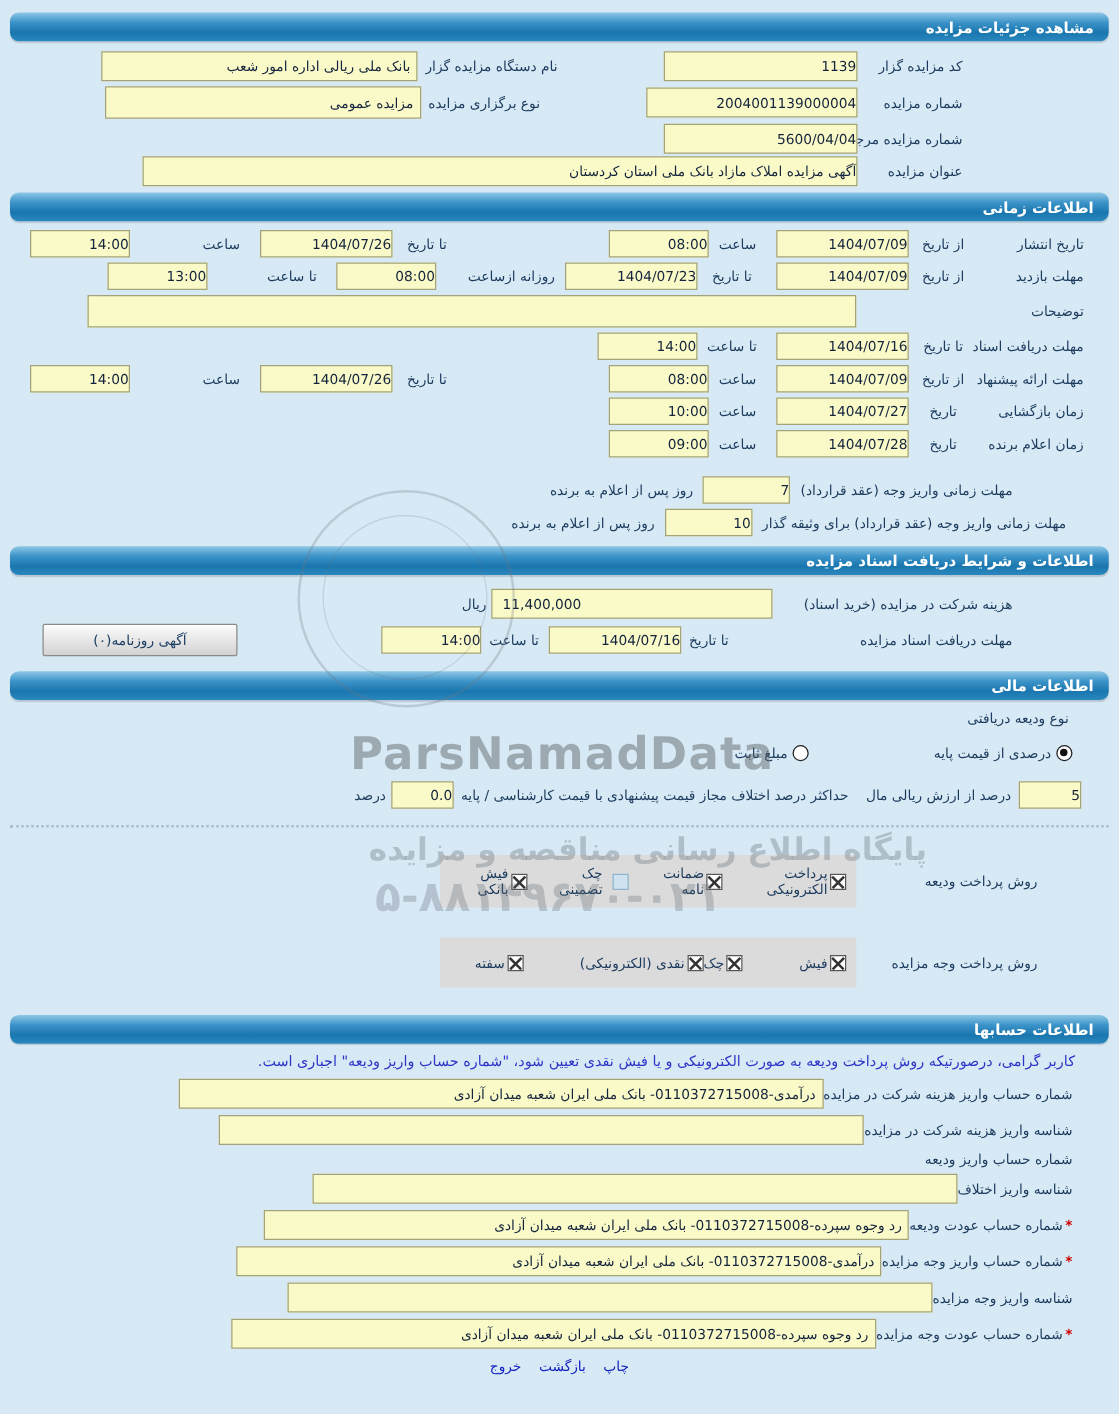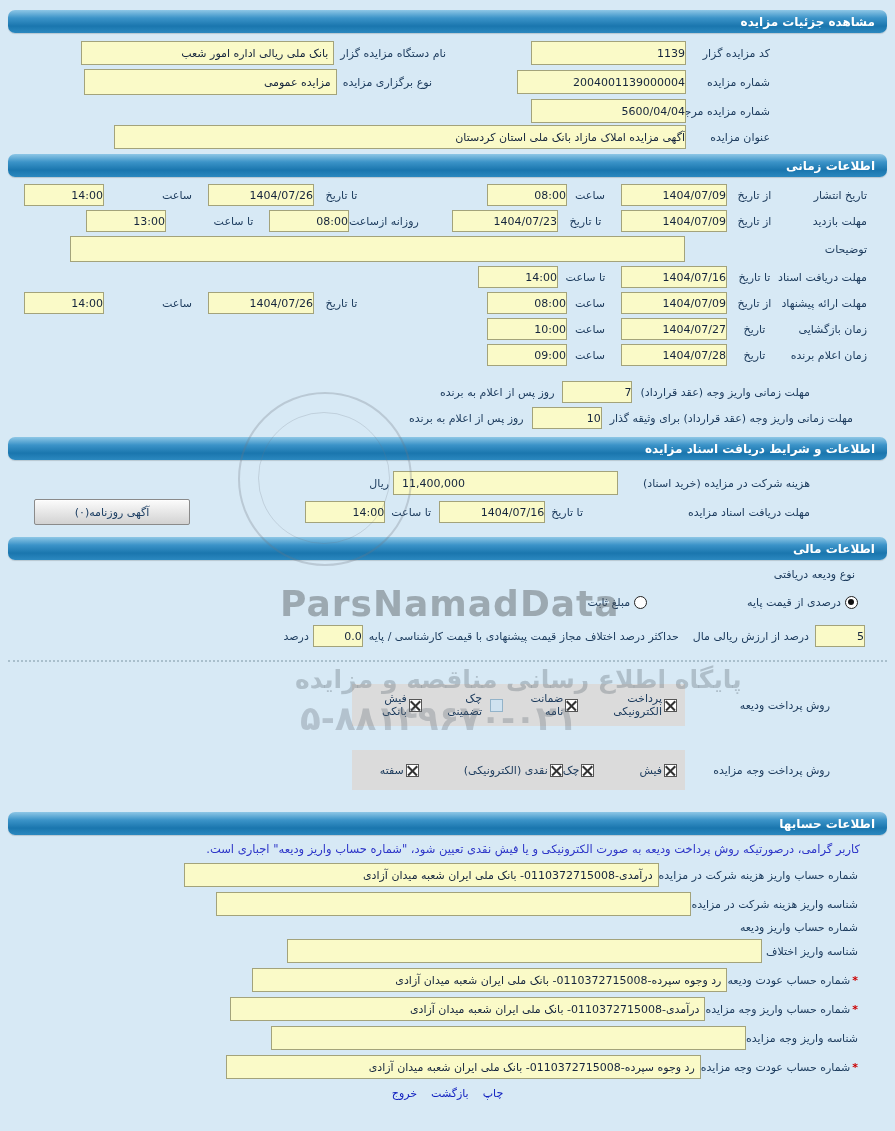--- a/index.html
+++ b/index.html
@@ -30,21 +30,21 @@
   
   .s1row{margin:0 125px 0 0}
   .s1lab{width:80px;white-space:nowrap}
   
   .t-row{margin:4px 28px 0 0}
   .w-lab{width:85px;white-space:nowrap}
   .w-pfx{width:55px;text-align:center;white-space:nowrap}
   .w-date{width:106px}
   .w-saat{width:46px;text-align:center;white-space:nowrap}
   .w-time{width:80px}
-  .w-rooz{width:95px;text-align:left;white-space:nowrap}
+  .w-rooz{width:95px;text-align:right;white-space:nowrap}
   .w-tas{width:55px;text-align:center;white-space:nowrap}
   .g4{width:4px}.g6{width:6px}.g8{width:8px}
   .sp118{width:118px}.sp50{width:50px}.sp40{width:40px}.sp97{width:97px}
   .sp85{width:85px}.sp100{width:100px}.sp105{width:105px}.sp45{width:45px}.sp25{width:25px}.g14{width:14px}
   .spflex{flex:1}
   
   .cb{width:13px;height:13px;background:#fff;border:1px solid #555;box-sizing:border-box;position:relative;flex-shrink:0}
   .cb.on::before,.cb.on::after{content:"";position:absolute;left:-1px;top:5px;width:13px;height:1.5px;background:#333}
   .cb.on::before{transform:rotate(45deg)}
   .cb.on::after{transform:rotate(-45deg)}
@@ -60,21 +60,21 @@
     background:linear-gradient(180deg,#fcfcfc,#d2d2d2);
     border:1px solid #8a8a8a;border-radius:2px;
     display:flex;align-items:center;justify-content:center;
     color:#1c3e63;font-size:11px;cursor:pointer;
     box-shadow:0 1px 0 rgba(255,255,255,.6) inset;
   }
   .dotted{border:none;border-top:2px dotted #a9bfcc;margin:13px 8px 0}
   .req{color:#cc0000;font-weight:bold;margin-left:2px}
   .notice{margin:7px 35px 0 0;color:#2d35c8;font-size:11.5px}
   .acc-row{margin:5px 0 0;padding-right:37px}
-  .acc-box{width:475px;height:24px;margin-left:287px}
+  .acc-box{width:516px;height:24px;margin-left:287px}
   .footer{margin-top:8px;display:flex;justify-content:center;gap:14px}
   .flink{color:#1322c0;cursor:pointer}
   
   .wm{position:absolute;z-index:50;pointer-events:none}
   .wm-brand{left:280px;top:583px;font-size:36px;font-weight:bold;color:rgba(85,90,95,.45);letter-spacing:1px;direction:ltr}
   .wm-line{left:295px;top:665px;font-size:25px;font-weight:bold;color:rgba(95,105,115,.33)}
   .wm-phone{left:300px;top:698px;font-size:34px;font-weight:bold;color:rgba(95,105,115,.30);direction:ltr}
   .wm-circle{left:238px;top:392px;width:170px;height:170px;border:2px solid rgba(110,120,130,.28);border-radius:50%}
   .wm-circle2{left:258px;top:412px;width:130px;height:130px;border:1.5px solid rgba(110,120,130,.22);border-radius:50%}
   .mt8{margin-top:8px}.mt4{margin-top:4px}.mt2{margin-top:2px}.mt5{margin-top:5px}.mt7{margin-top:7px}

